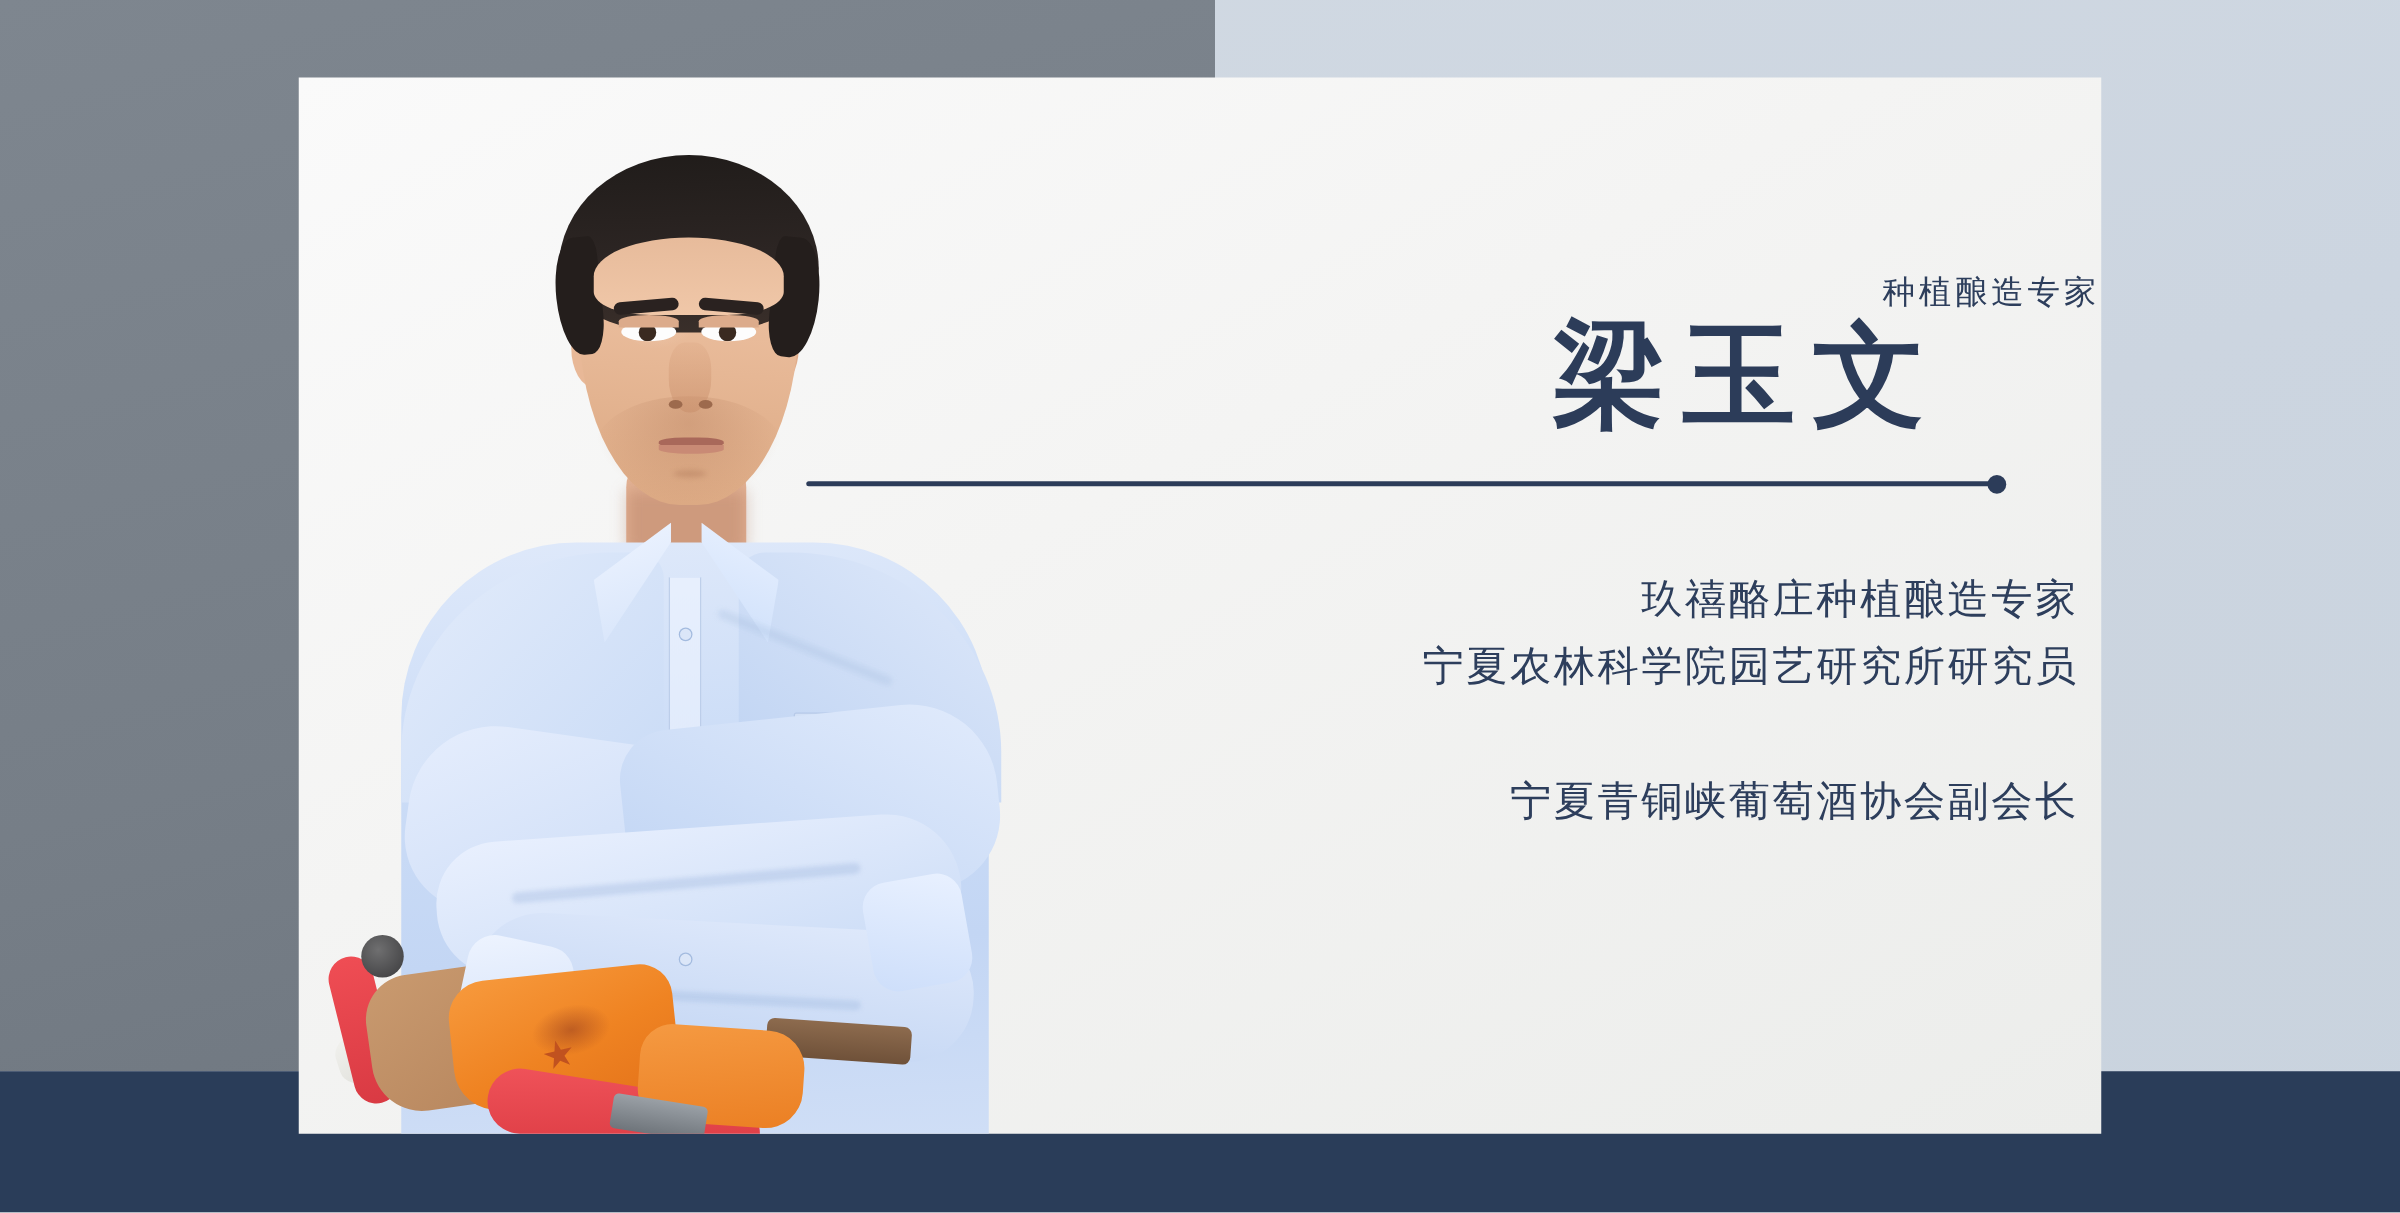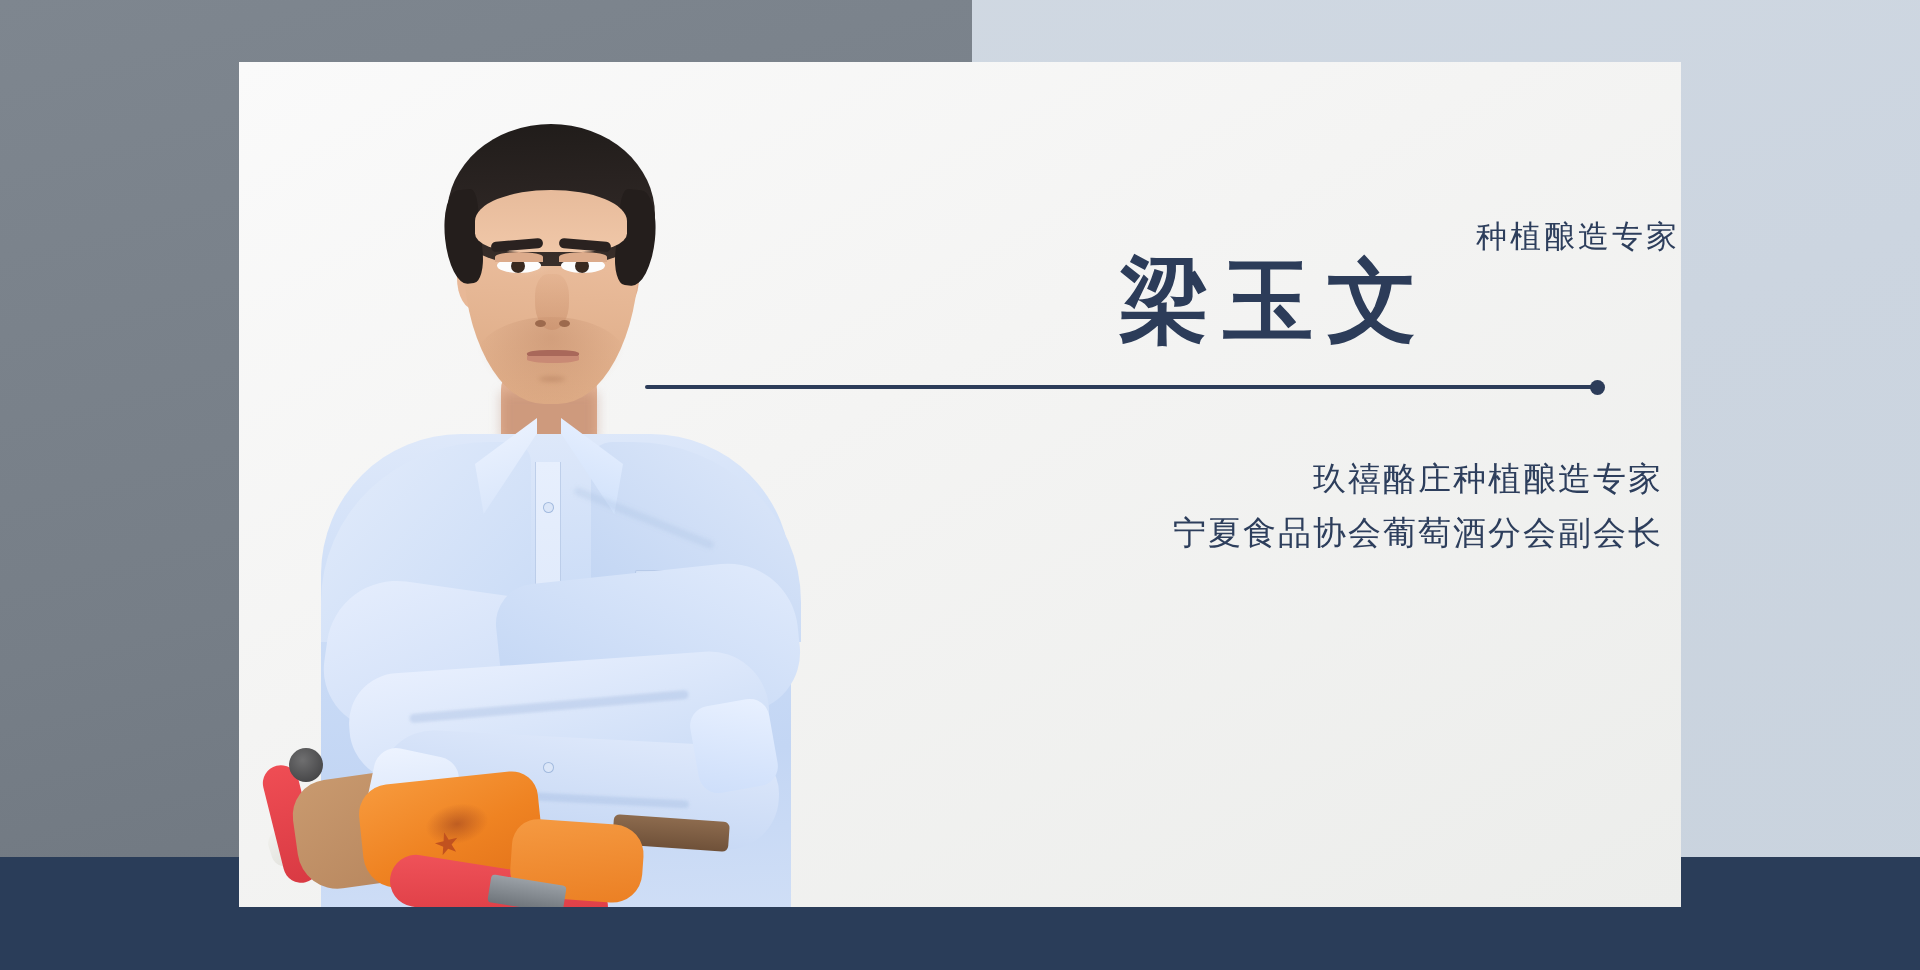--- a/index.html
+++ b/index.html
@@ -197,28 +197,28 @@
   }
   .belt {
     left:374px; top:756px; width:116px; height:30px;
     background:linear-gradient(180deg,#8d6b4e,#6f5139);
     border-radius:6px; transform:rotate(4deg);
   }
 
   
   .subtitle {
     position:absolute; right:1px; top:154px;
-    font-size:31px; letter-spacing:3px; color:#2d3e5c;
+    font-size:26px; letter-spacing:3px; color:#2d3e5c;
     font-family:"Liberation Sans","DejaVu Sans",sans-serif;
   }
   .subtitle-wrap { position:absolute; left:880px; top:0; width:562px; height:220px; }
 
   .bigname {
     position:absolute; left:880px; top:195px; width:562px;
-    text-align:left; padding-right:4px;
+    text-align:center; padding-right:4px;
     font-family:"Liberation Serif","DejaVu Serif",serif;
     font-weight:700; font-size:90px; line-height:1.0;
     letter-spacing:14px; color:#2c3c59;
     white-space:nowrap;
   }
 
   .rule-wrap { position:absolute; left:406px; top:318px; width:960px; height:14px; }
   .rule-line {
     position:absolute; left:0; top:5px; width:948px; height:4px;
     background:#2c3c59; border-radius:2px;
@@ -328,25 +328,26 @@
       <div class="rule-line"></div>
       <div class="rule-dot"></div>
     </div>
 
     <div class="cred-list">
       <div class="cred-row">
         <span class="cred-text">玖禧酪庄种植酿造专家</span>
         <span class="cred-dot"></span>
       </div>
       <div class="cred-row">
-        <span class="cred-text">宁夏食品协会葡萄酒分会副会长</span>
+        <span class="cred-text">宁夏农林科学院园艺研究所研究员</span>
         <span class="cred-dot"></span>
       </div>
       <div class="cred-row">
         <span class="cred-dot"></span>
       </div>
       <div class="cred-row">
+        <span class="cred-text">宁夏青铜峡葡萄酒协会副会长</span>
         <span class="cred-dot"></span>
       </div>
     </div>
 
   </div>
 </div>
 
 </body></html>

